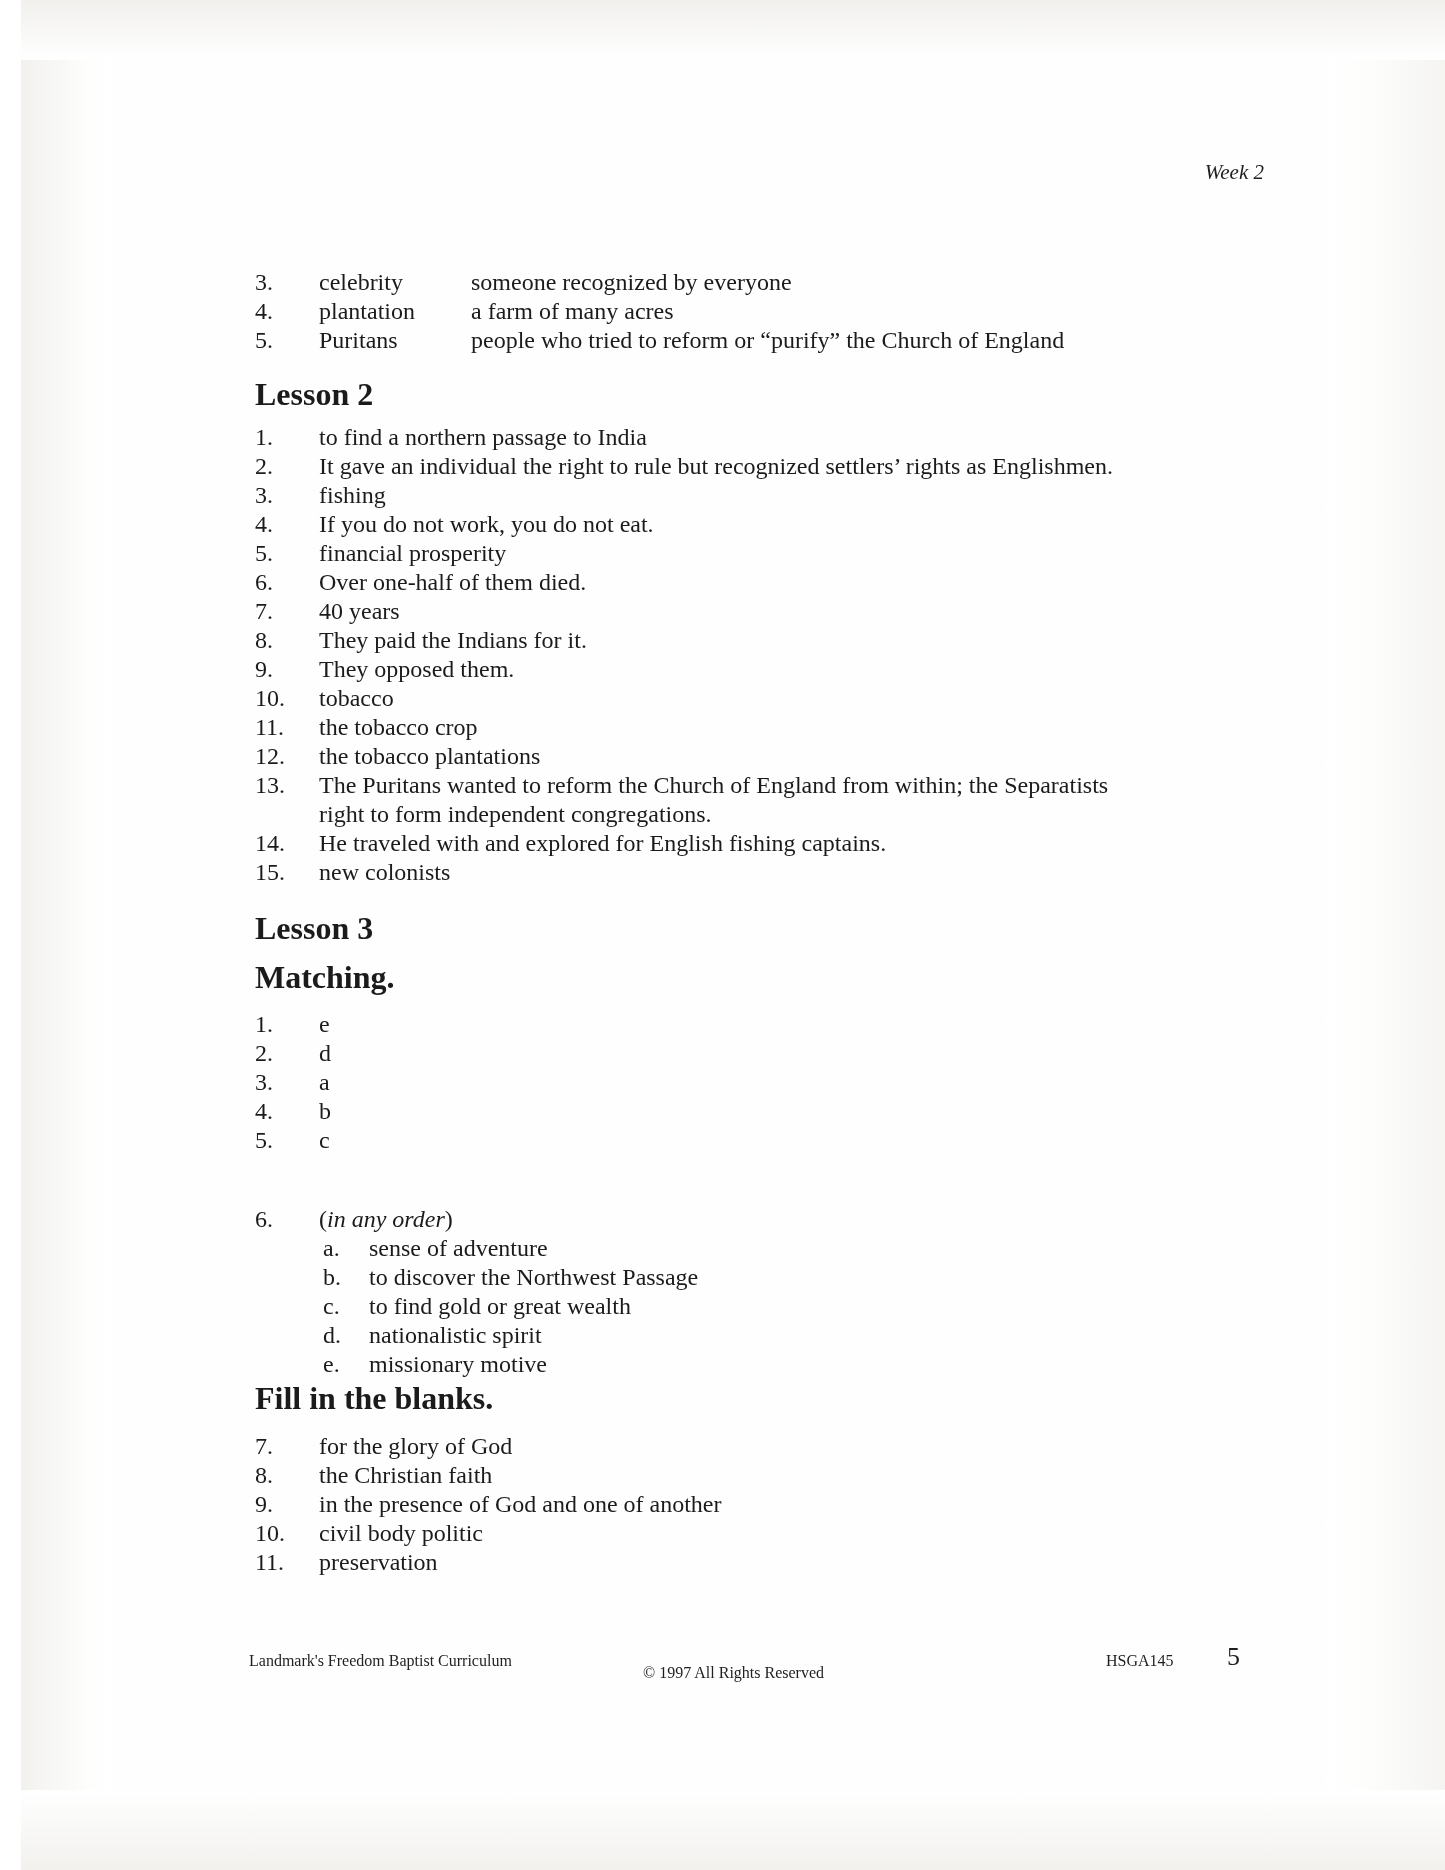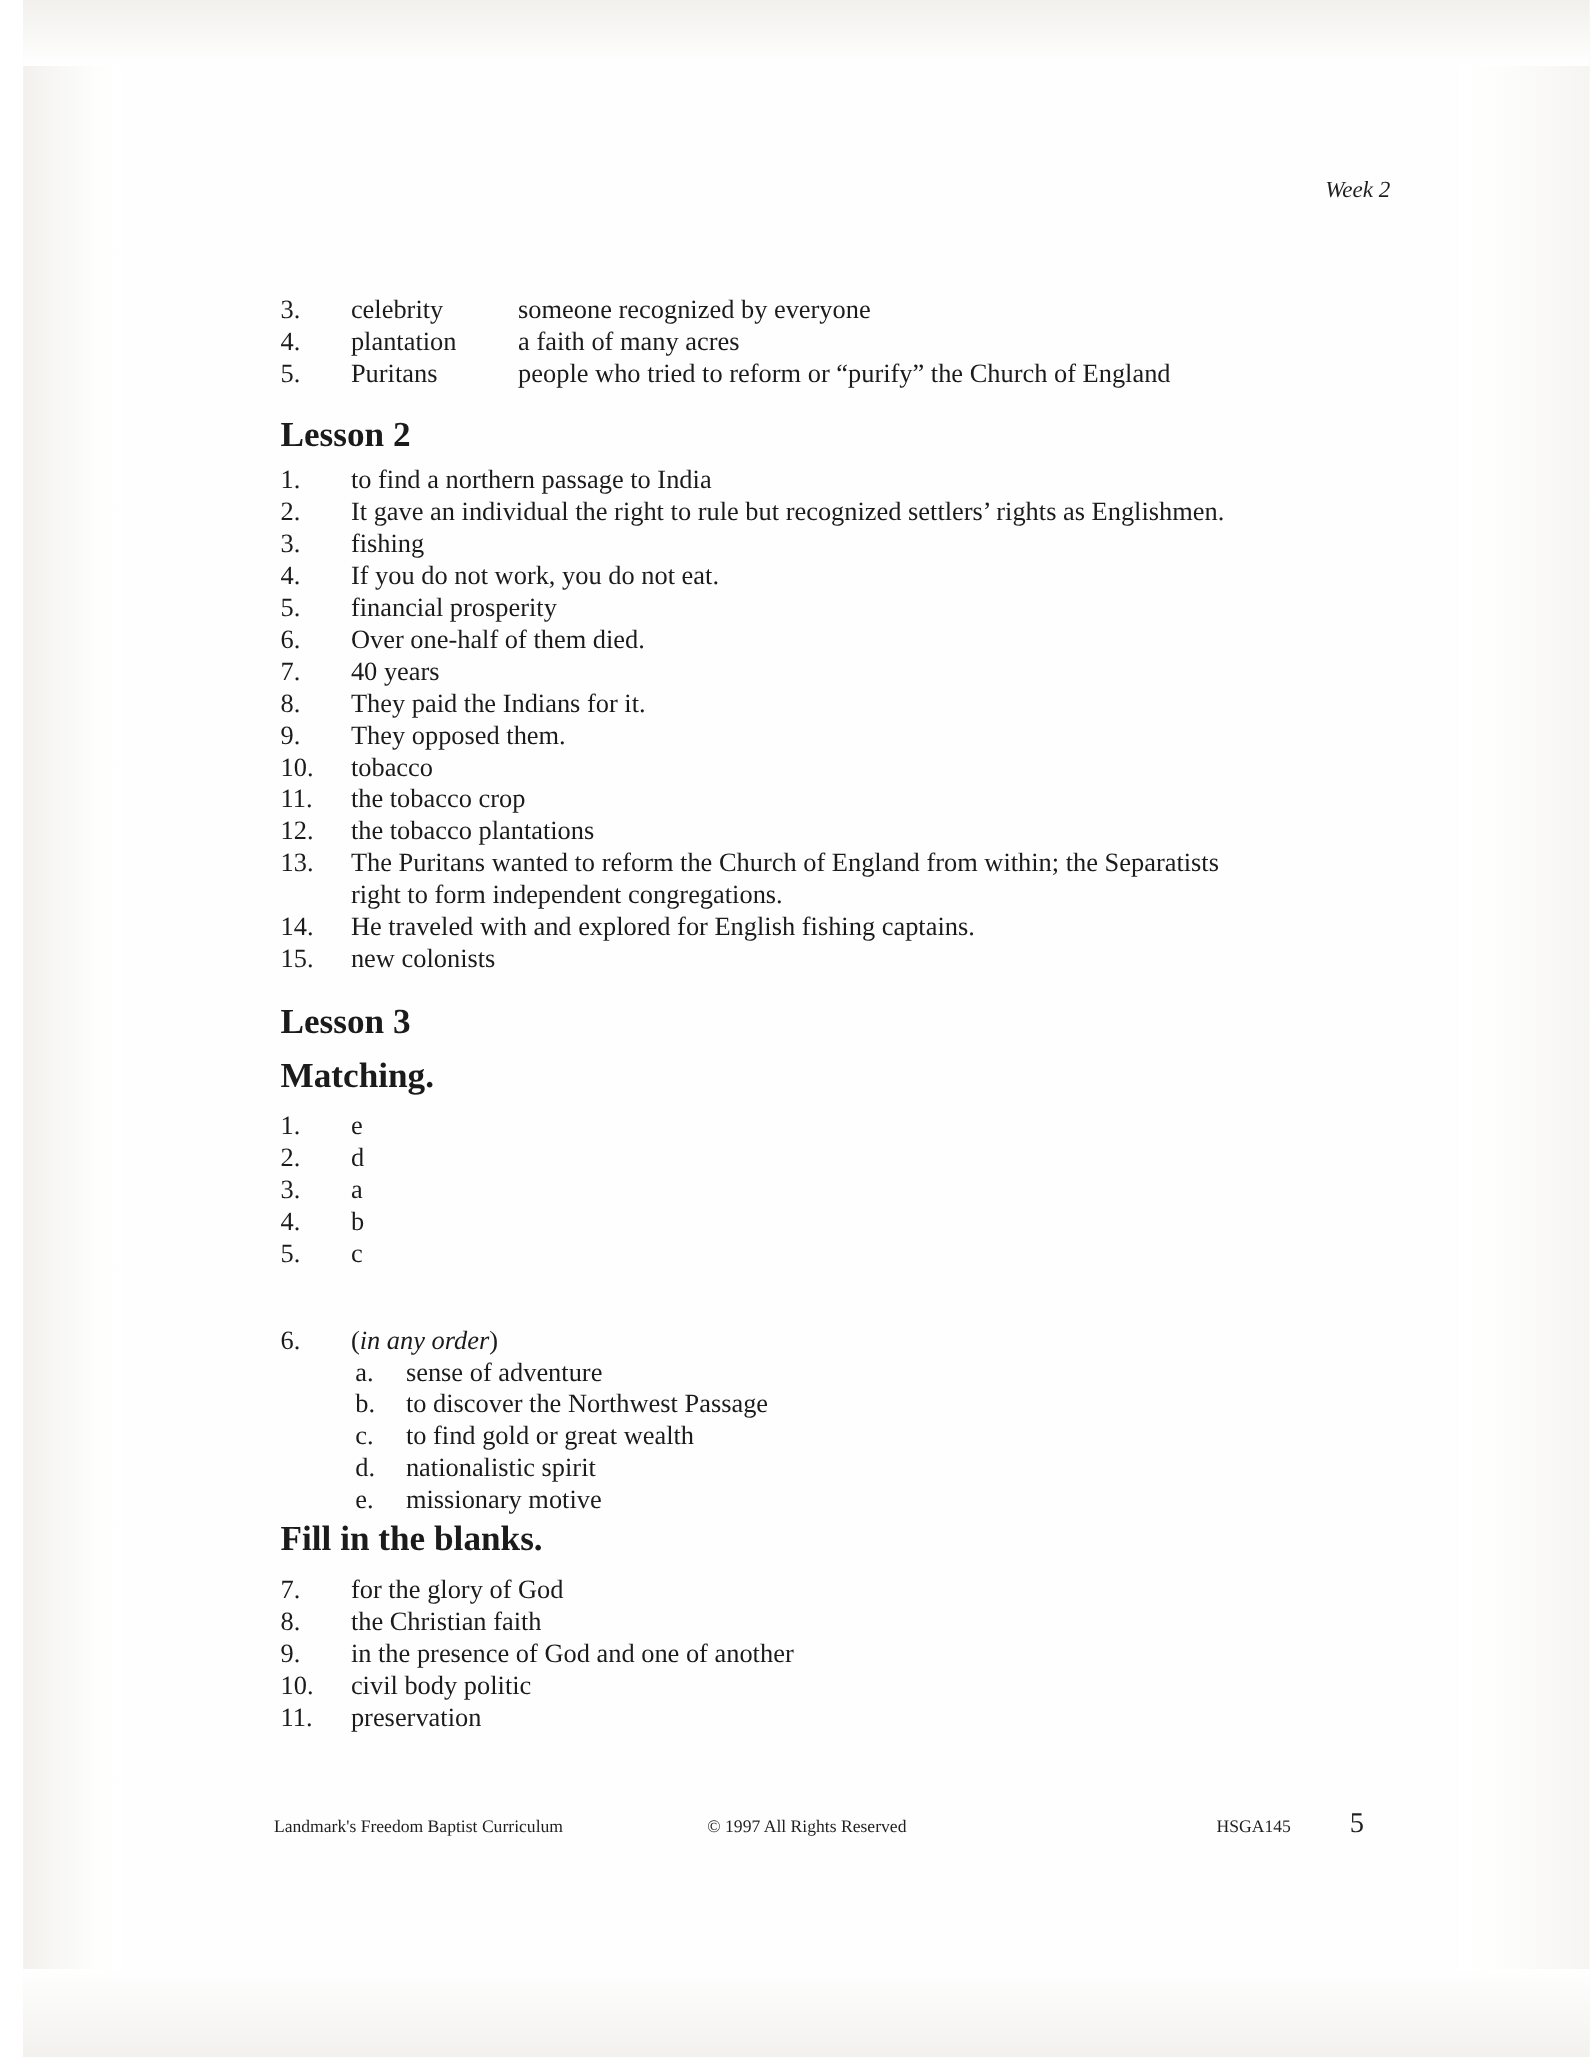--- a/index.html
+++ b/index.html
@@ -101,21 +101,21 @@
 
   .footer {
     position: absolute;
     left: 0;
     top: 1652px;
     width: 1445px;
     font-size: 16px;
     color: #1f1f1f;
   }
   .footer .f-left { position: absolute; left: 228px; top: 0; }
-  .footer .f-center { position: absolute; left: 622px; top: 0; }
+  .footer .f-center { position: absolute; left: 622px; top: 12px; }
   .footer .f-right { position: absolute; left: 1085px; top: 0; }
   .footer .f-page {
     position: absolute; left: 1206px; top: -10px;
     font-size: 26px;
   }
 </style>
 </head>
 <body>
 
 <div class="page">
@@ -129,21 +129,21 @@
 
   <div class="block" style="top:268px;">
     <div class="row">
       <span class="num">3.</span>
       <span class="term">celebrity</span>
       <span class="txt">someone recognized by everyone</span>
     </div>
     <div class="row">
       <span class="num">4.</span>
       <span class="term">plantation</span>
-      <span class="txt">a faith of many acres</span>
+      <span class="txt">a farm of many acres</span>
     </div>
     <div class="row">
       <span class="num">5.</span>
       <span class="term">Puritans</span>
       <span class="txt">people who tried to reform or “purify” the Church of England</span>
     </div>
   </div>
 
   <div class="block heading" style="top:379px;">Lesson 2</div>
 

